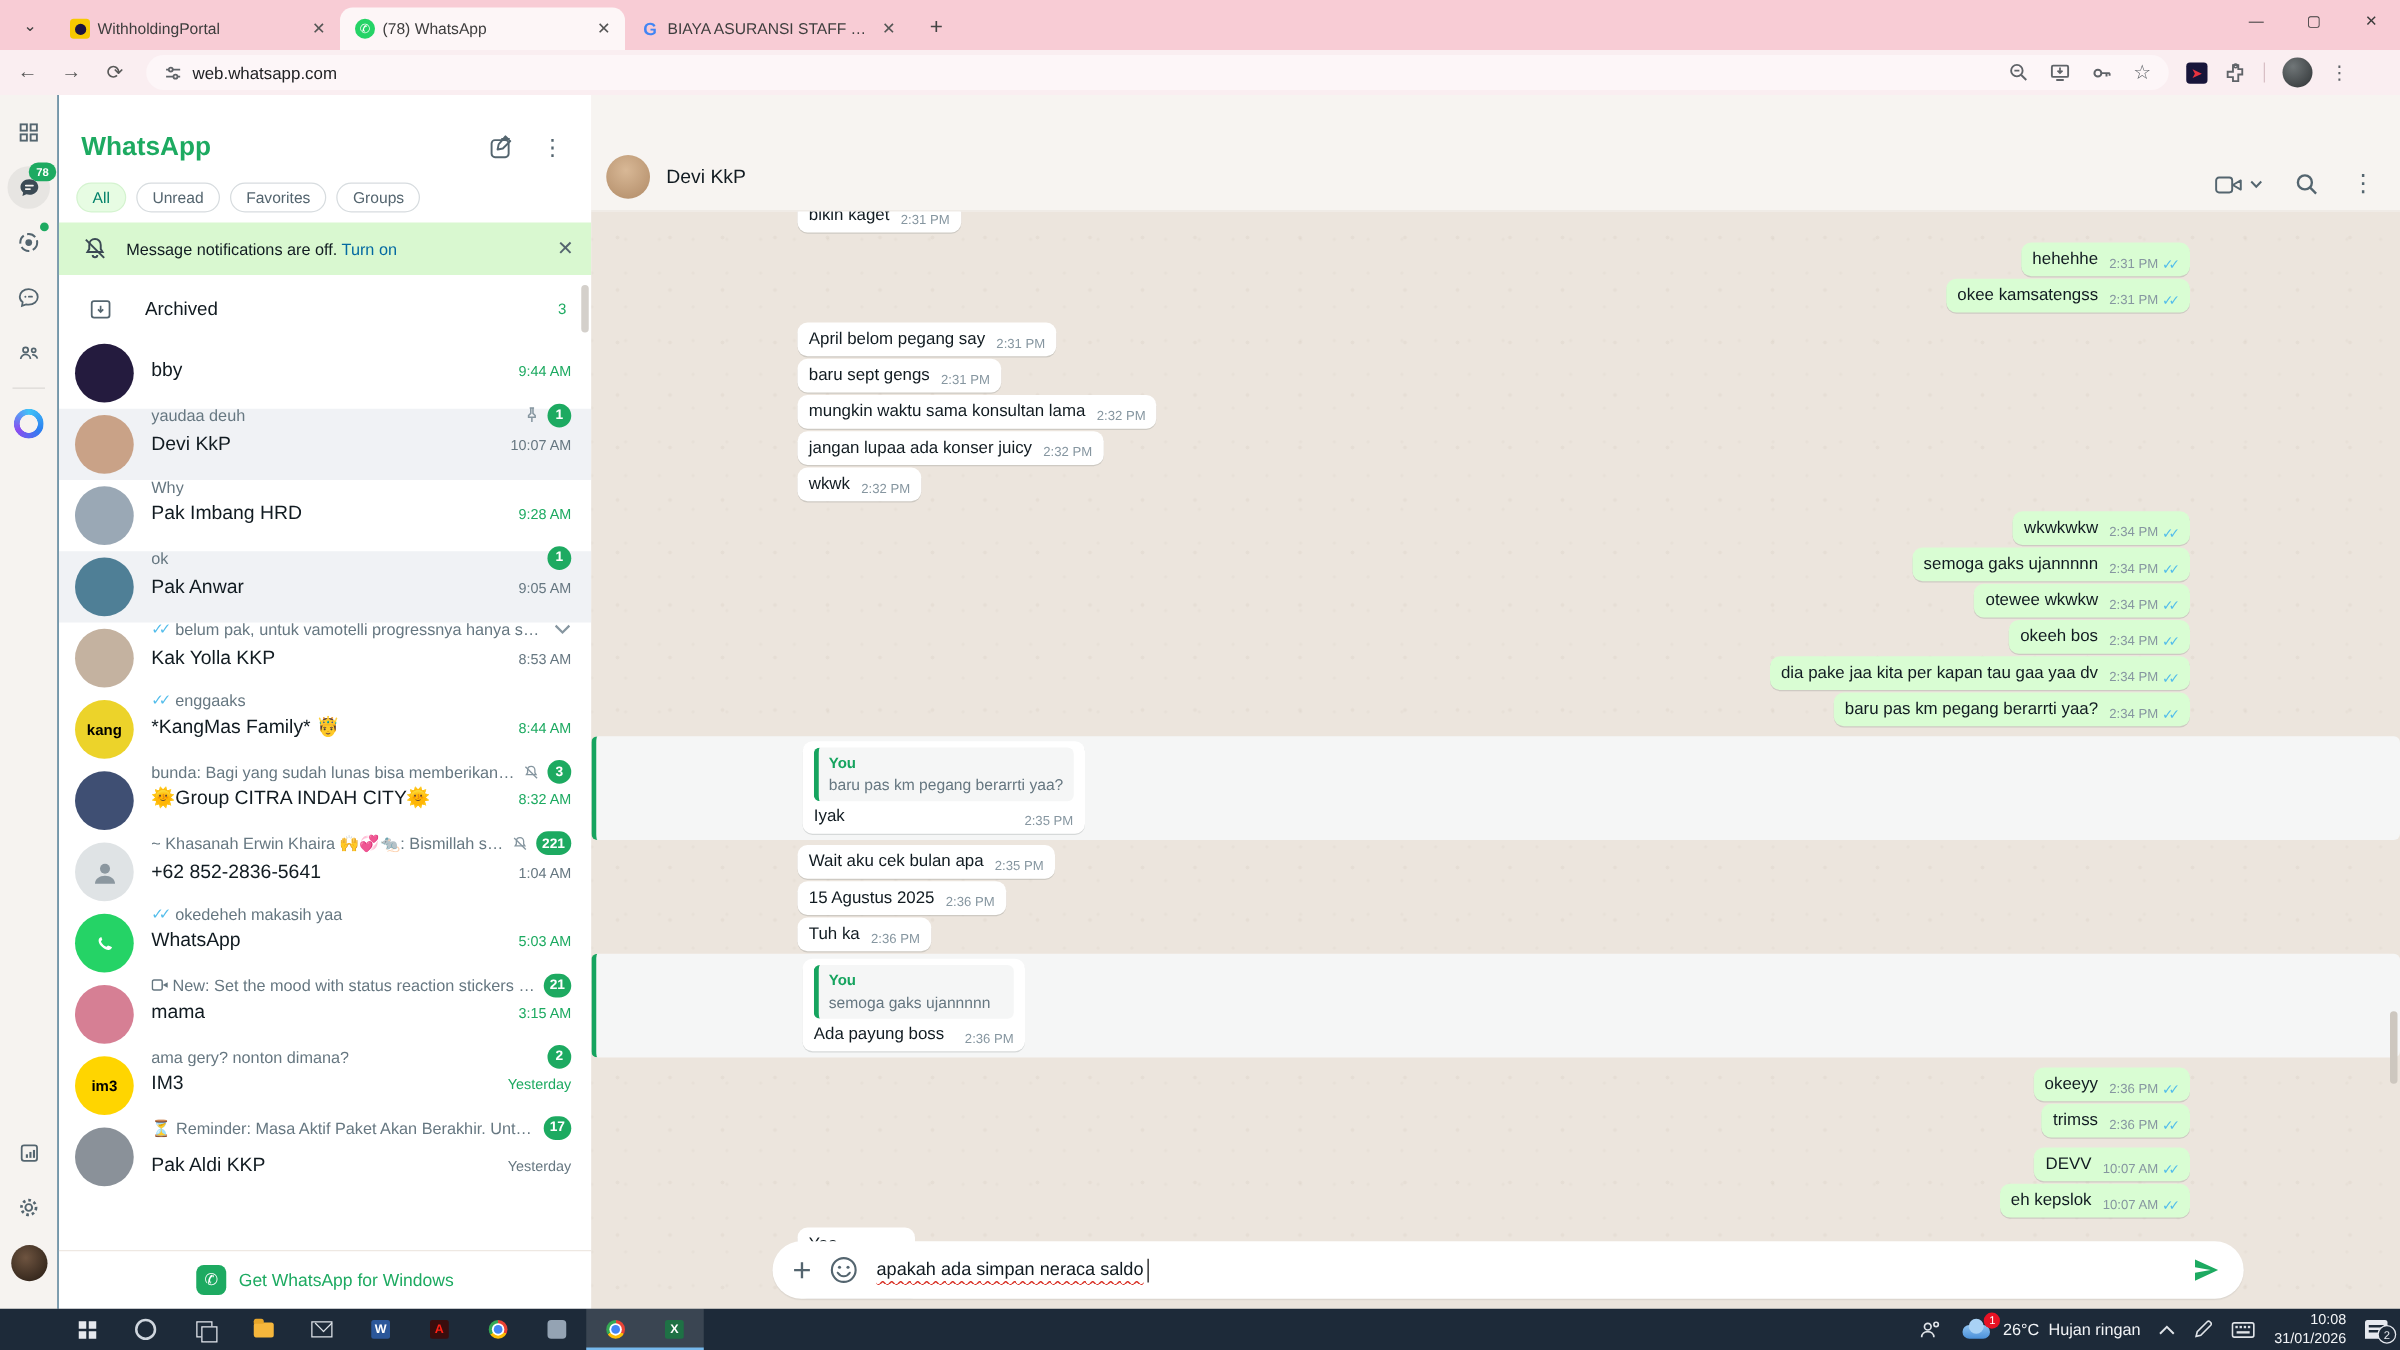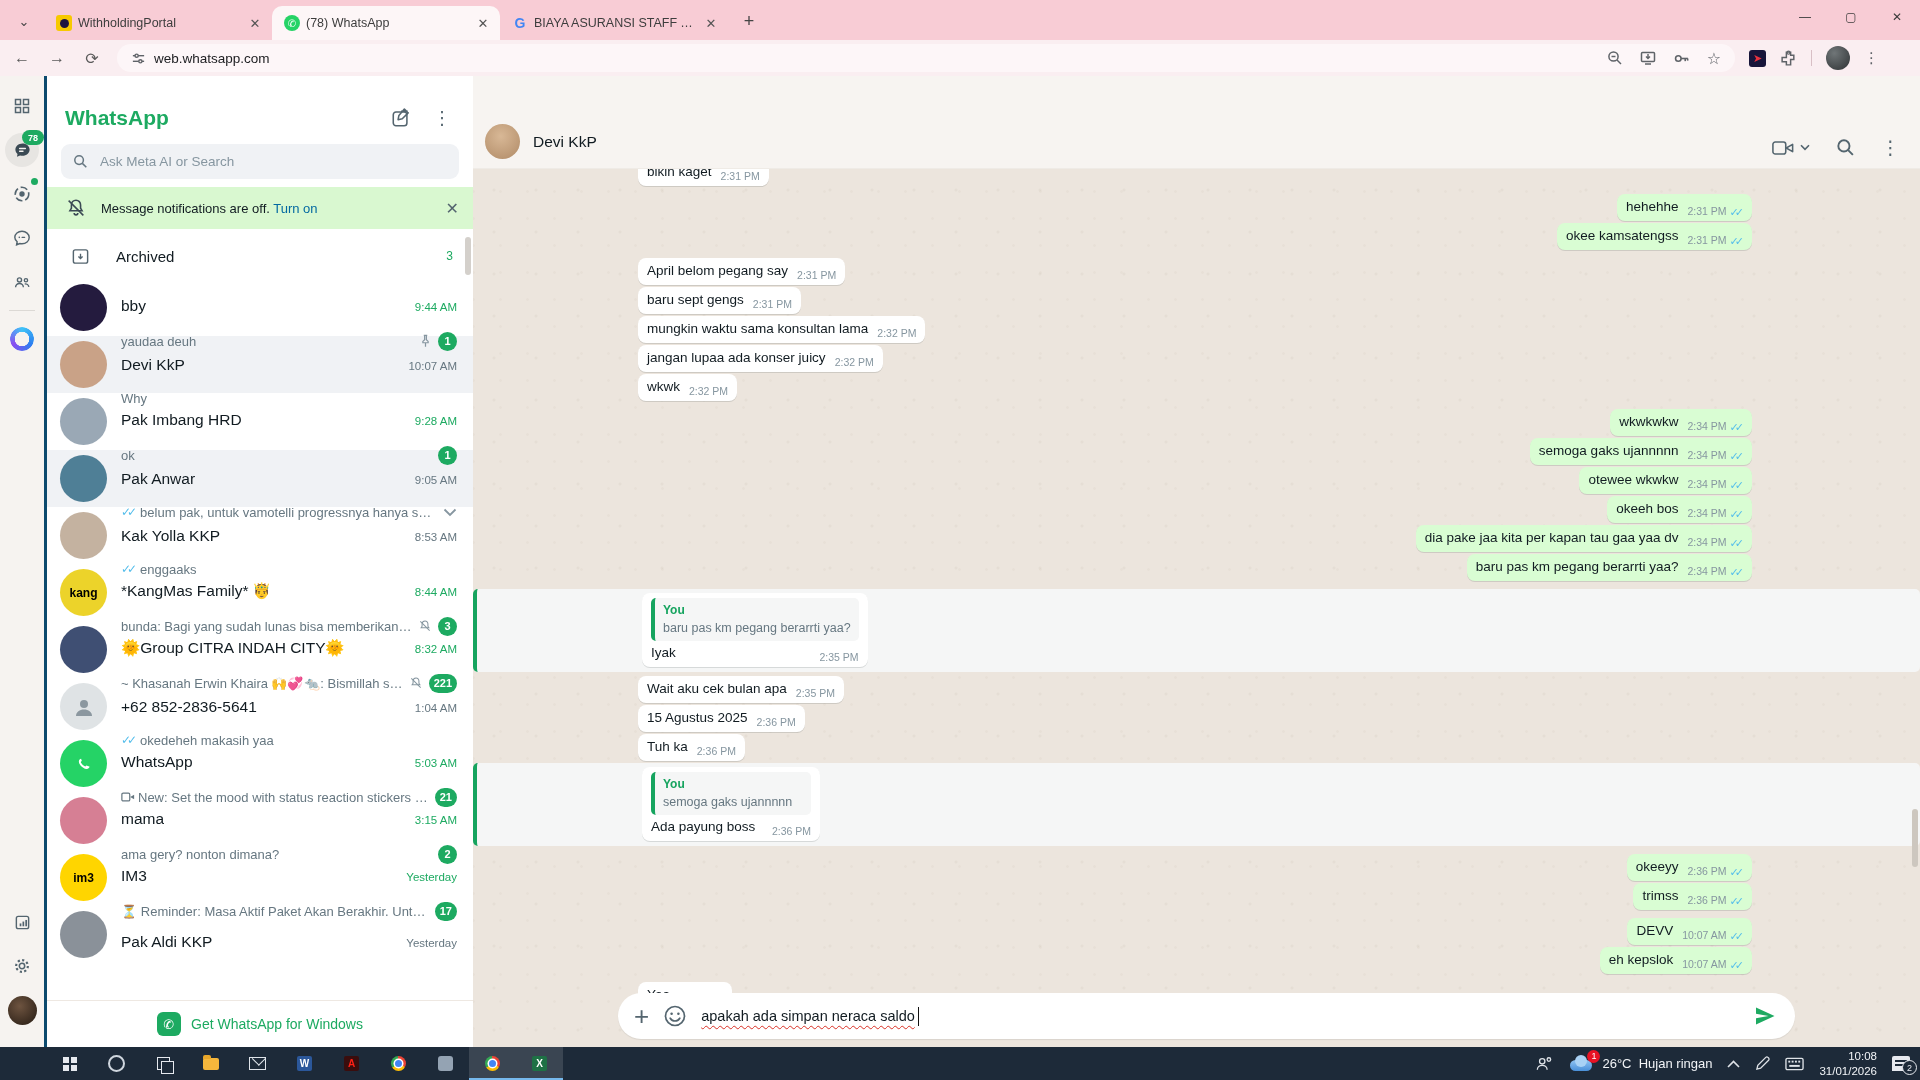--- a/index.html
+++ b/index.html
@@ -30,21 +30,21 @@
   .ob-icons{display:flex;gap:17px;align-items:center;margin-right:4px;color:#5f6368;}
   .ob-icons svg{display:block;}
   .ext-area{display:flex;align-items:center;gap:14px;margin-left:14px;color:#5f6368;}
   .ext-red{width:17px;height:17px;background:#17153a;border-radius:3px;display:flex;align-items:center;justify-content:center;color:#e8333f;font-size:11px;font-weight:bold;}
   .divider-v{width:1px;height:16px;background:#d8bfc5;}
   .profile-avatar{width:24px;height:24px;border-radius:50%;background:radial-gradient(circle at 35% 30%,#707678,#2e3234);}
   .menu-dots{font-size:15px;color:#5f6368;letter-spacing:1px;}
 
   
   .app{position:absolute;top:76px;left:0;right:0;height:971px;display:flex;background:#f7f4f1;}
-  .rail{width:47px;background:#f6f3f0;border-right:3px solid #0c4a6e;display:flex;flex-direction:column;align-items:center;box-sizing:border-box;padding:8px 0 22px;}
+  .rail{width:47px;background:#f6f3f0;border-right:1px solid #0c4a6e;display:flex;flex-direction:column;align-items:center;box-sizing:border-box;padding:8px 0 22px;}
   .rail .r-item{width:34px;height:34px;margin:5px 0;border-radius:50%;display:flex;align-items:center;justify-content:center;position:relative;color:#54656f;}
   .rail .r-item.active{background:#e7e5e2;color:#303c44;}
   .r-badge{position:absolute;top:-3px;right:-5px;background:#1daa61;color:#fff;font-size:9px;min-width:16px;height:15px;border-radius:9px;display:flex;align-items:center;justify-content:center;padding:0 3px;font-weight:bold;}
   .r-dot{position:absolute;top:1px;right:1px;width:7px;height:7px;border-radius:50%;background:#1daa61;}
   .rail-div{width:26px;height:1px;background:#dcd9d5;margin:6px 0;}
   .meta-ring{width:24px;height:24px;border-radius:50%;background:conic-gradient(#3fc3f7,#2d7ff0,#8a4df0,#3fc3f7);-webkit-mask:radial-gradient(circle,transparent 7px,#000 7.5px);mask:radial-gradient(circle,transparent 7px,#000 7.5px);}
   .rail-bottom{margin-top:auto;display:flex;flex-direction:column;align-items:center;}
   .rail-avatar{width:29px;height:29px;border-radius:50%;background:radial-gradient(circle at 40% 35%,#6e5440,#241a12);margin-top:8px;}
 
   
@@ -312,27 +312,27 @@
       <div class="sb-header">
         <span class="sb-logo">WhatsApp</span>
         <span class="sb-header-icons">
           <svg width="20" height="20" viewBox="0 0 22 22">
               <rect x="2.5" y="4.5" width="15" height="15" rx="3" fill="none" stroke="#54656f" stroke-width="1.7"></rect>
               <path d="M11 3.5L18.5 3.5M14.7 1.2l4.2 4.2-6.5 6.5-4.6.9.9-4.6z" fill="none" stroke="#54656f" stroke-width="1.7" stroke-linejoin="round"></path>
             </svg>
           <span style="font-size:18px;color:#54656f;">⋮</span>
         </span>
       </div>
-      <div class="sb-search">
-        <svg width="15" height="15" viewBox="0 0 16 16">
-            <circle cx="6.5" cy="6.5" r="4.6" fill="none" stroke="#667781" stroke-width="1.6"></circle>
-            <line x1="10" y1="10" x2="14.2" y2="14.2" stroke="#667781" stroke-width="1.6"></line>
-          </svg>
-        <span class="ph">Ask Meta AI or Search</span>
-      </div>
+      <div class="filters">
+
+      <span class="chip active">All</span>
+          <span class="chip">Unread</span>
+          <span class="chip">Favorites</span>
+          <span class="chip">Groups</span>
+        </div>
       <div class="banner">
         <svg width="22" height="22" viewBox="0 0 24 24">
             <path d="M12 3.5c-3 0-5 2.3-5 5.2v3.6l-1.6 2.6h13.2L17 12.3V8.7c0-2.9-2-5.2-5-5.2z" fill="none" stroke="#3b4a54" stroke-width="1.7"></path>
             <path d="M10 17.5a2 2 0 004 0" fill="none" stroke="#3b4a54" stroke-width="1.7"></path>
             <line x1="4" y1="4" x2="20" y2="20" stroke="#3b4a54" stroke-width="1.7"></line>
           </svg>
         <span class="banner-text"><span>Message notifications are off.</span> <a class="banner-link" href="#">Turn on</a></span>
         <span class="banner-close">✕</span>
       </div>
       <div class="chatlist">

